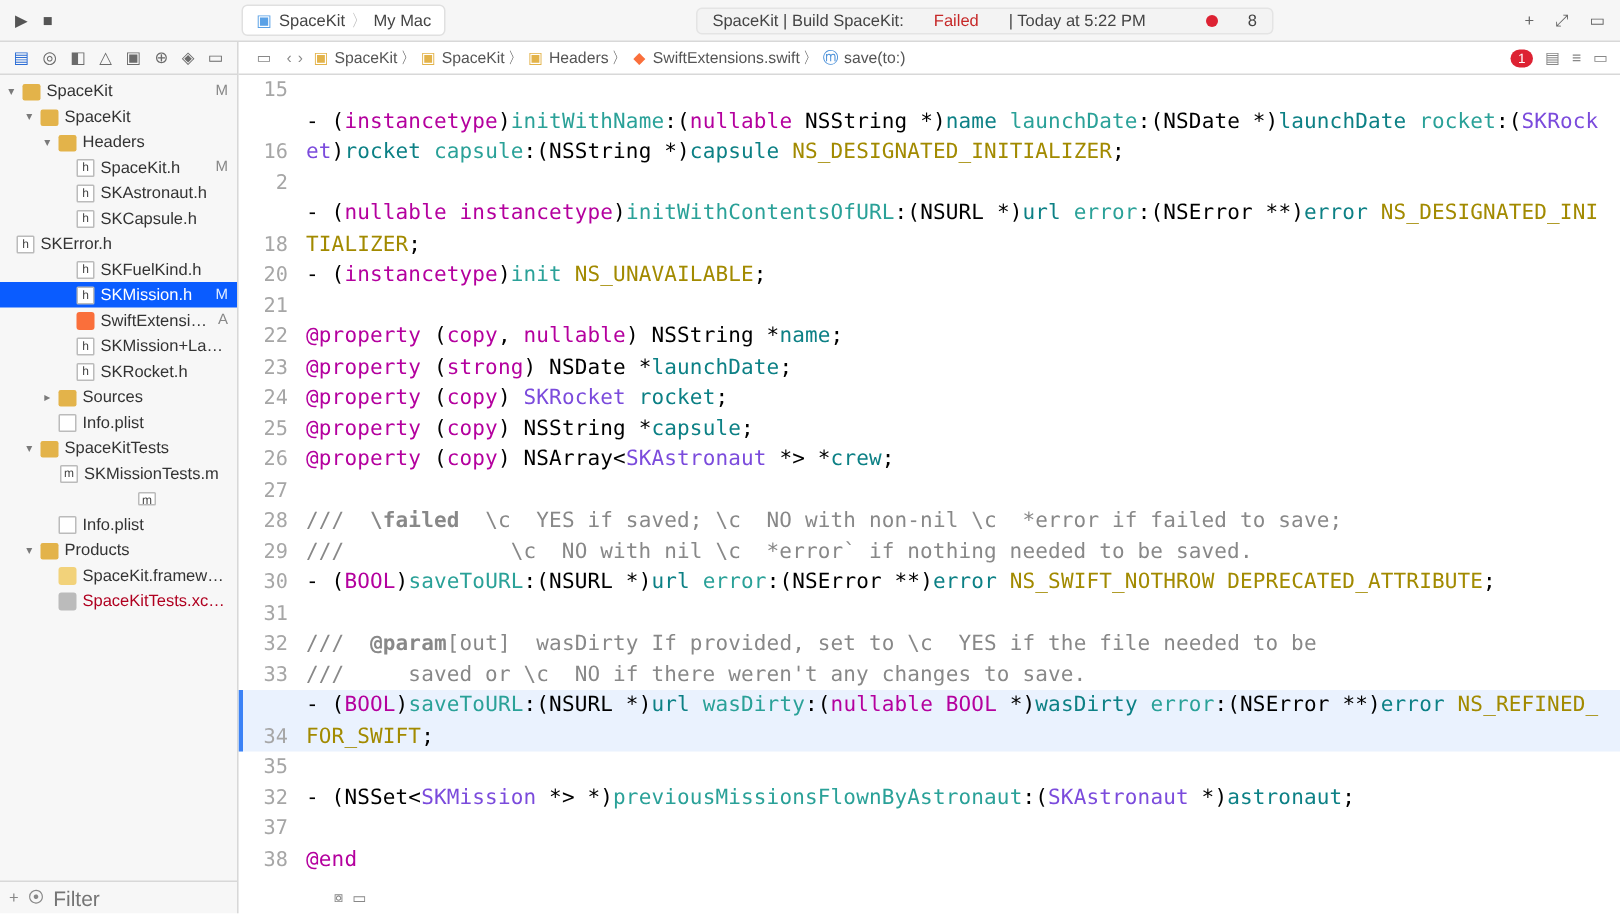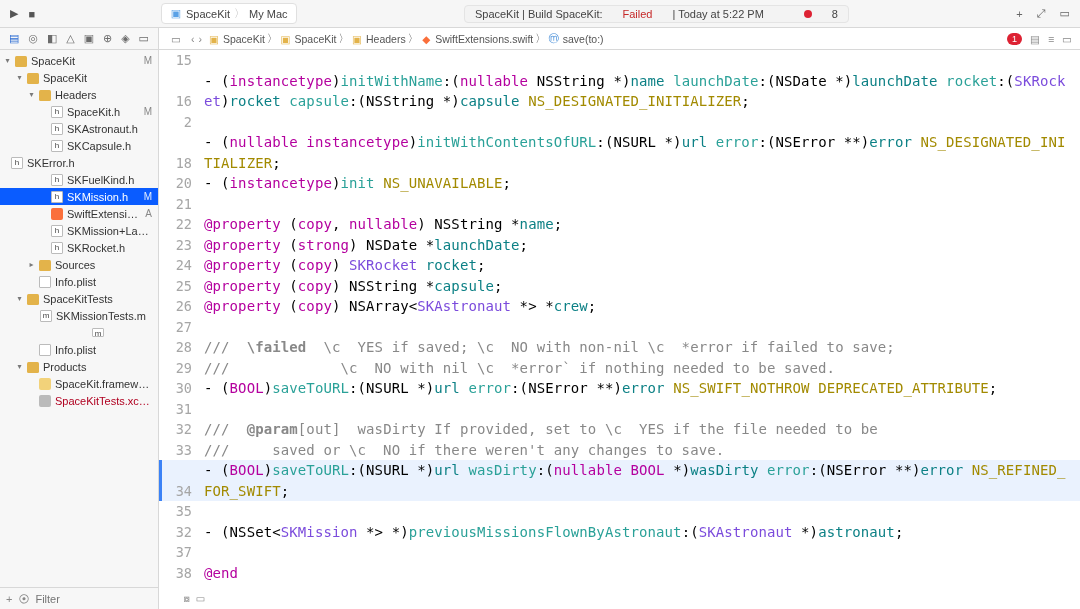--- a/index.html
+++ b/index.html
@@ -58,21 +58,21 @@
   .h-ico::before { content:"h"; position:absolute; inset:0; background:#fff; border:1px solid #bbb; border-radius:1px; color:#444; font-size:8px; line-height:10px; text-align:center; }
   .m-ico { position:relative; }
   .m-ico::before { content:"m"; position:absolute; inset:0; background:#fff; border:1px solid #bbb; border-radius:1px; color:#444; font-size:8px; line-height:10px; text-align:center; }
   .plist-ico { position:relative; }
   .plist-ico::before { content:""; position:absolute; inset:0; background:#fff; border:1px solid #bbb; border-radius:1px; }
   .fw-ico { position:relative; }
   .fw-ico::before { content:""; position:absolute; inset:0; background:#f2d27a; border-radius:2px; }
   .xct-ico { position:relative; }
   .xct-ico::before { content:""; position:absolute; inset:0; background:#bbb; border-radius:2px; }
   .nav-filter { height:22px; border-top:1px solid var(--border); display:flex; align-items:center; padding:0 6px; gap:6px; font-size:11px; color:#888; }
-  .nav-filter input { border:none; background:transparent; font-size:11px; flex:1; outline:none; }
+  .nav-filter input { border:none; background:transparent; font-size:14px; flex:1; outline:none; }
 
   
   .editor { flex:1; display:flex; flex-direction:column; min-width:0; }
   .jumpbar { height:22px; border-bottom:1px solid var(--border); display:flex; align-items:center; font-size:10.5px; color:#555; }
   .jumpbar .arrows { display:flex; gap:4px; padding:0 6px; color:#888; }
   .crumbs { display:flex; align-items:center; gap:2px; overflow:hidden; flex:1; }
   .crumb { display:flex; align-items:center; gap:3px; }
   .jumpbar .right { display:flex; align-items:center; gap:8px; padding:0 8px; color:#888; }
   .err-badge { background:#d23; color:#fff; border-radius:7px; font-size:9px; padding:0 5px; line-height:12px; }
 

